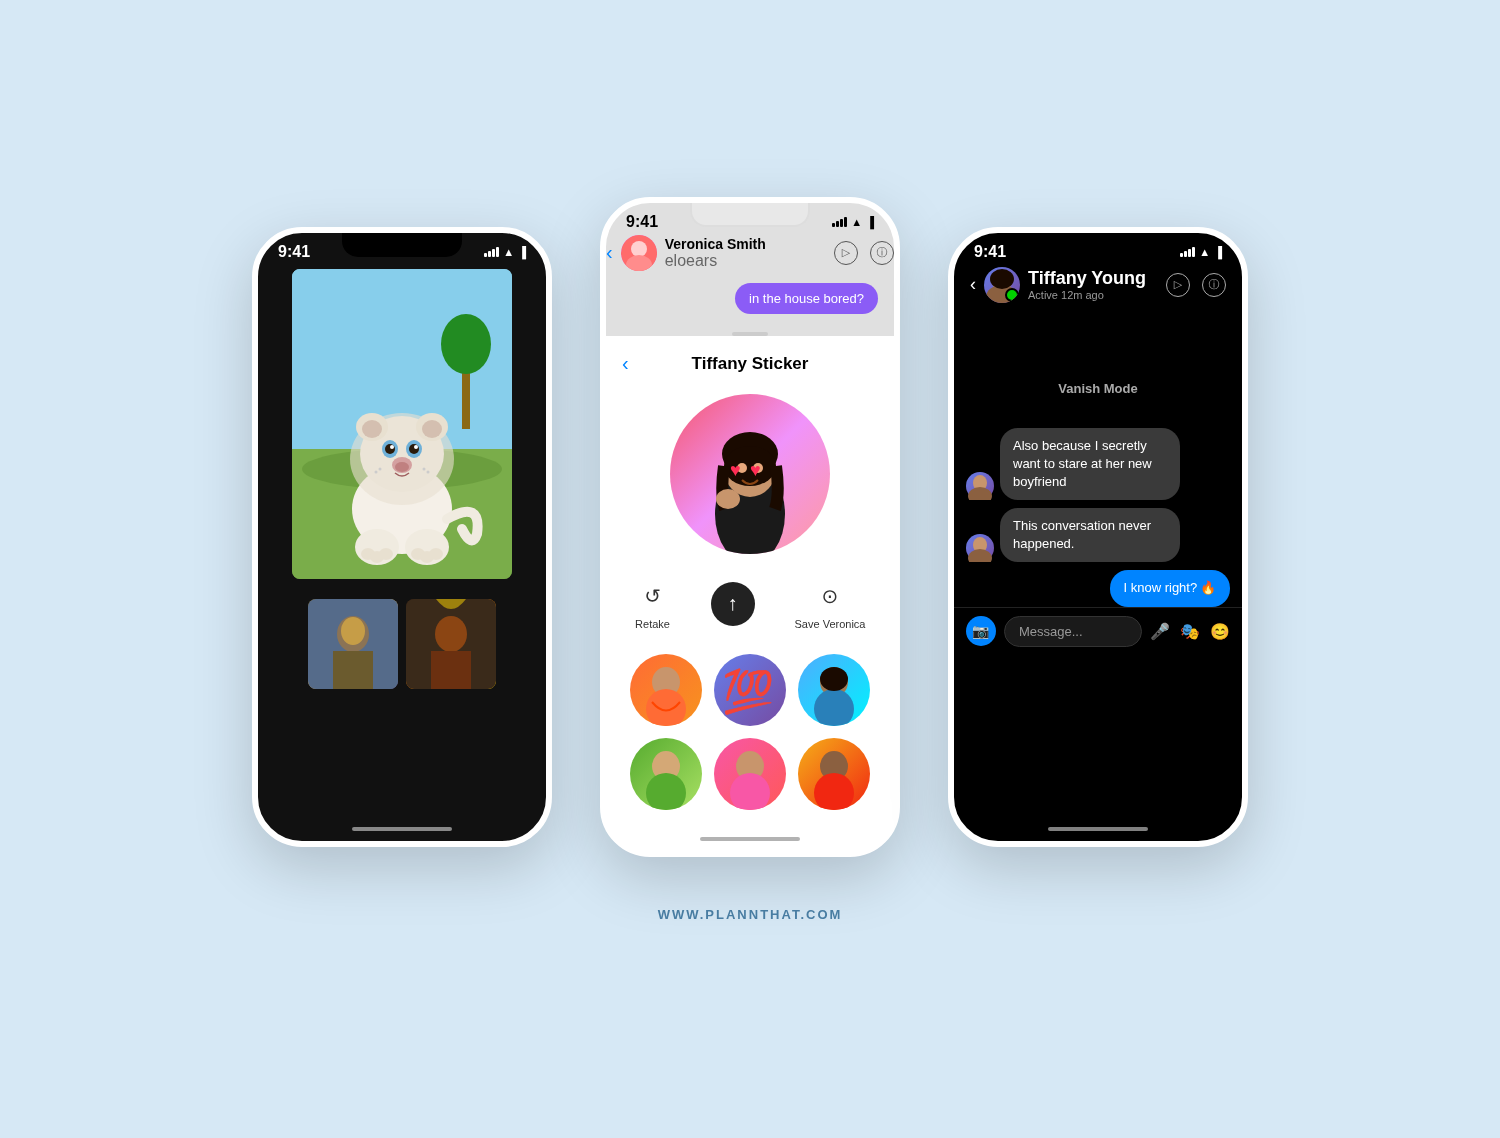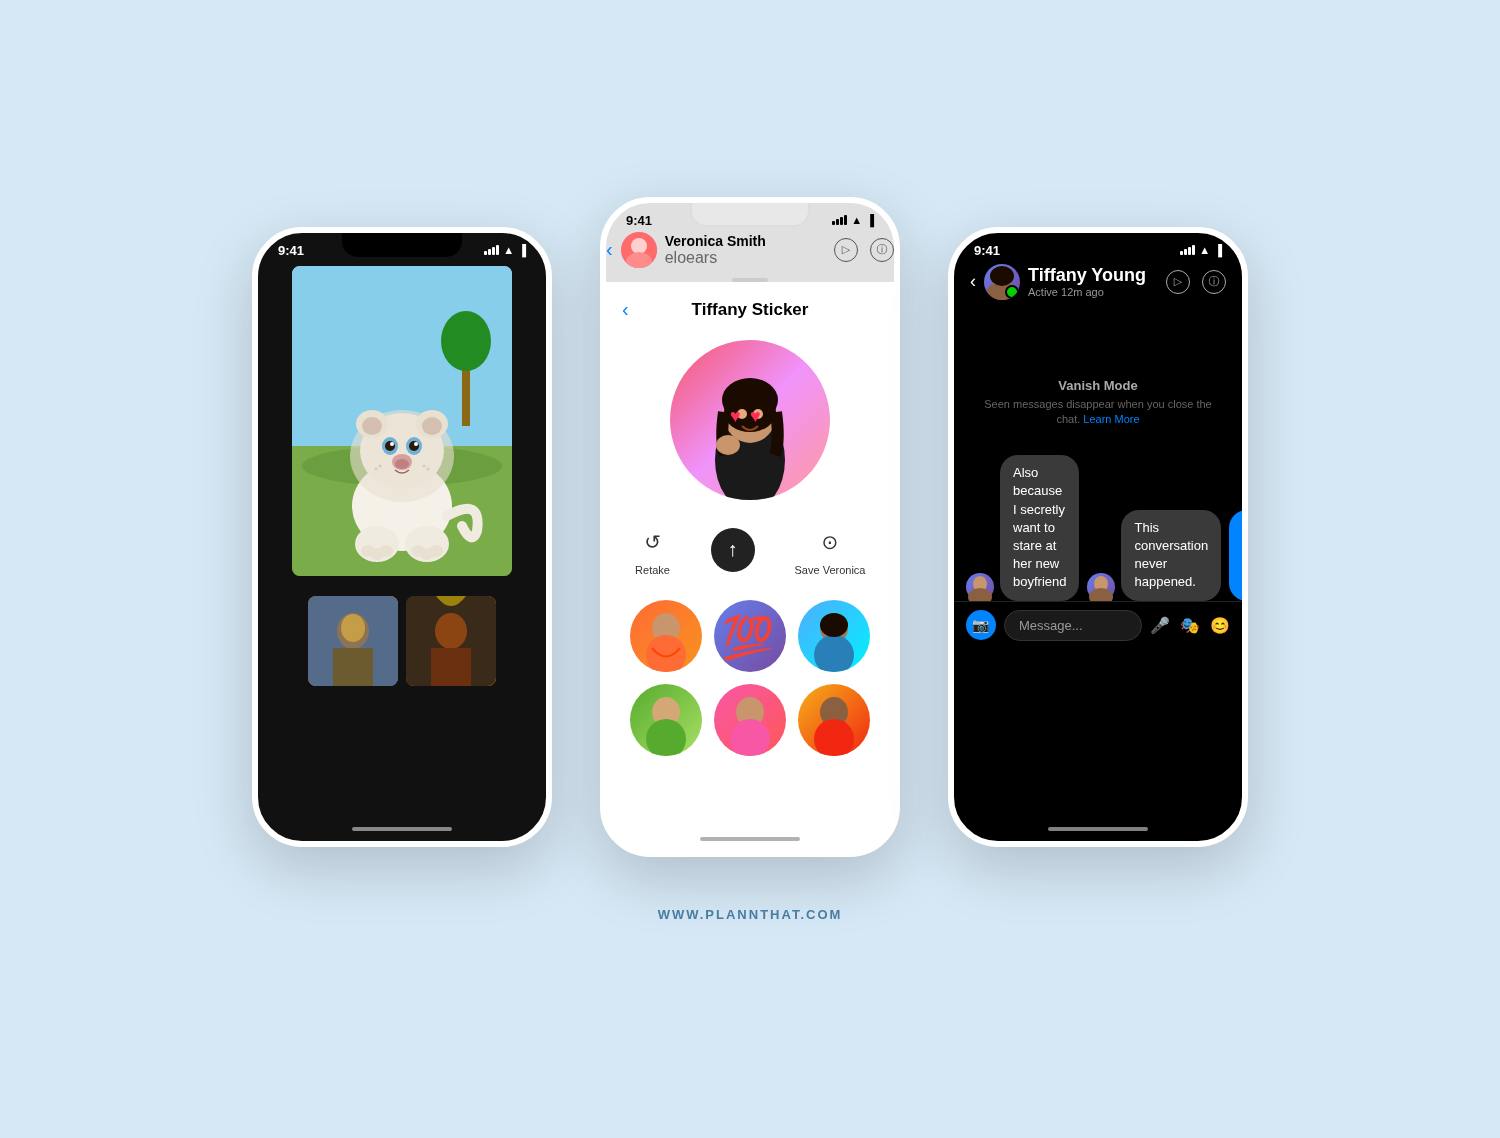--- a/index.html
+++ b/index.html
@@ -78,21 +78,21 @@
       align-items: center;
       padding: 10px 20px 0;
       font-size: 12px;
       font-weight: 600;
       position: relative;
       z-index: 5;
     }
     .status-bar-dark { color: #fff; }
     .status-bar-light { color: #000; }
 
-    .status-time { font-weight: 700; font-size: 13px; }
+    .status-time { font-weight: 700; font-size: 16px; }
     .status-icons { display: flex; align-items: center; gap: 4px; font-size: 11px; }
 
     
     .signal-bars { display: flex; align-items: flex-end; gap: 1px; }
     .signal-bar { width: 3px; background: currentColor; border-radius: 1px; }
 
     
     .phone-1-content {
       padding: 0;
       display: flex;
@@ -365,22 +365,23 @@
       color: #666;
       line-height: 1.4;
     }
 
     .vanish-learn-more { color: #0084ff; }
 
     .messages-area {
       flex: 1;
       padding: 0 12px;
       display: flex;
-      flex-direction: row;
+      flex-direction: column;
       gap: 8px;
+      justify-content: center;
     }
 
     .msg-row {
       display: flex;
       align-items: flex-end;
       gap: 6px;
     }
 
     .msg-row.sent { justify-content: flex-end; }
     .msg-row.received { justify-content: flex-start; }
@@ -608,20 +609,23 @@
         <div class="chat-user-info">
           <div class="chat-user-name">Veronica Smith</div>
           <div class="chat-user-sub">eloears</div>
         </div>
         <div class="header-icons">
           <div class="header-icon">▷</div>
           <div class="header-icon">ⓘ</div>
         </div>
       </div>
 
+      <div style="padding: 8px 16px 12px; display:flex; justify-content:flex-end;">
+        <div style="background:#8B5CF6; color:#fff; border-radius:18px; padding:8px 14px; font-size:13px; max-width:180px;">in the house bored?</div>
+      </div>
 
       <div class="drag-handle"></div>
     </div>
 
     <div class="sticker-panel">
       <div class="sticker-panel-header">
         <span class="sticker-panel-back">‹</span>
         <span class="sticker-panel-title">Tiffany Sticker</span>
       </div>
 
@@ -748,24 +752,20 @@
         <div class="phone-3-icon">▷</div>
         <div class="phone-3-icon">ⓘ</div>
       </div>
     </div>
 
 
     <div style="flex:1;overflow:hidden;display:flex;flex-direction:column;">
 
       <div class="vanish-mode-notice">
         <div class="vanish-mode-title">Vanish Mode</div>
-        <div class="vanish-mode-desc">
-          <span>Seen messages disappear when you close the chat.</span>
-          <span class="vanish-learn-more">Learn More</span>
-        </div>
       </div>
 
       <div class="messages-area">
 
         <div class="msg-row received">
           <div class="msg-avatar-small">
             <svg width="28" height="28">
                 <ellipse cx="14" cy="11" rx="7" ry="8" fill="#c8956c"></ellipse>
                 <ellipse cx="14" cy="24" rx="12" ry="9" fill="#8B6040"></ellipse>
               </svg>

